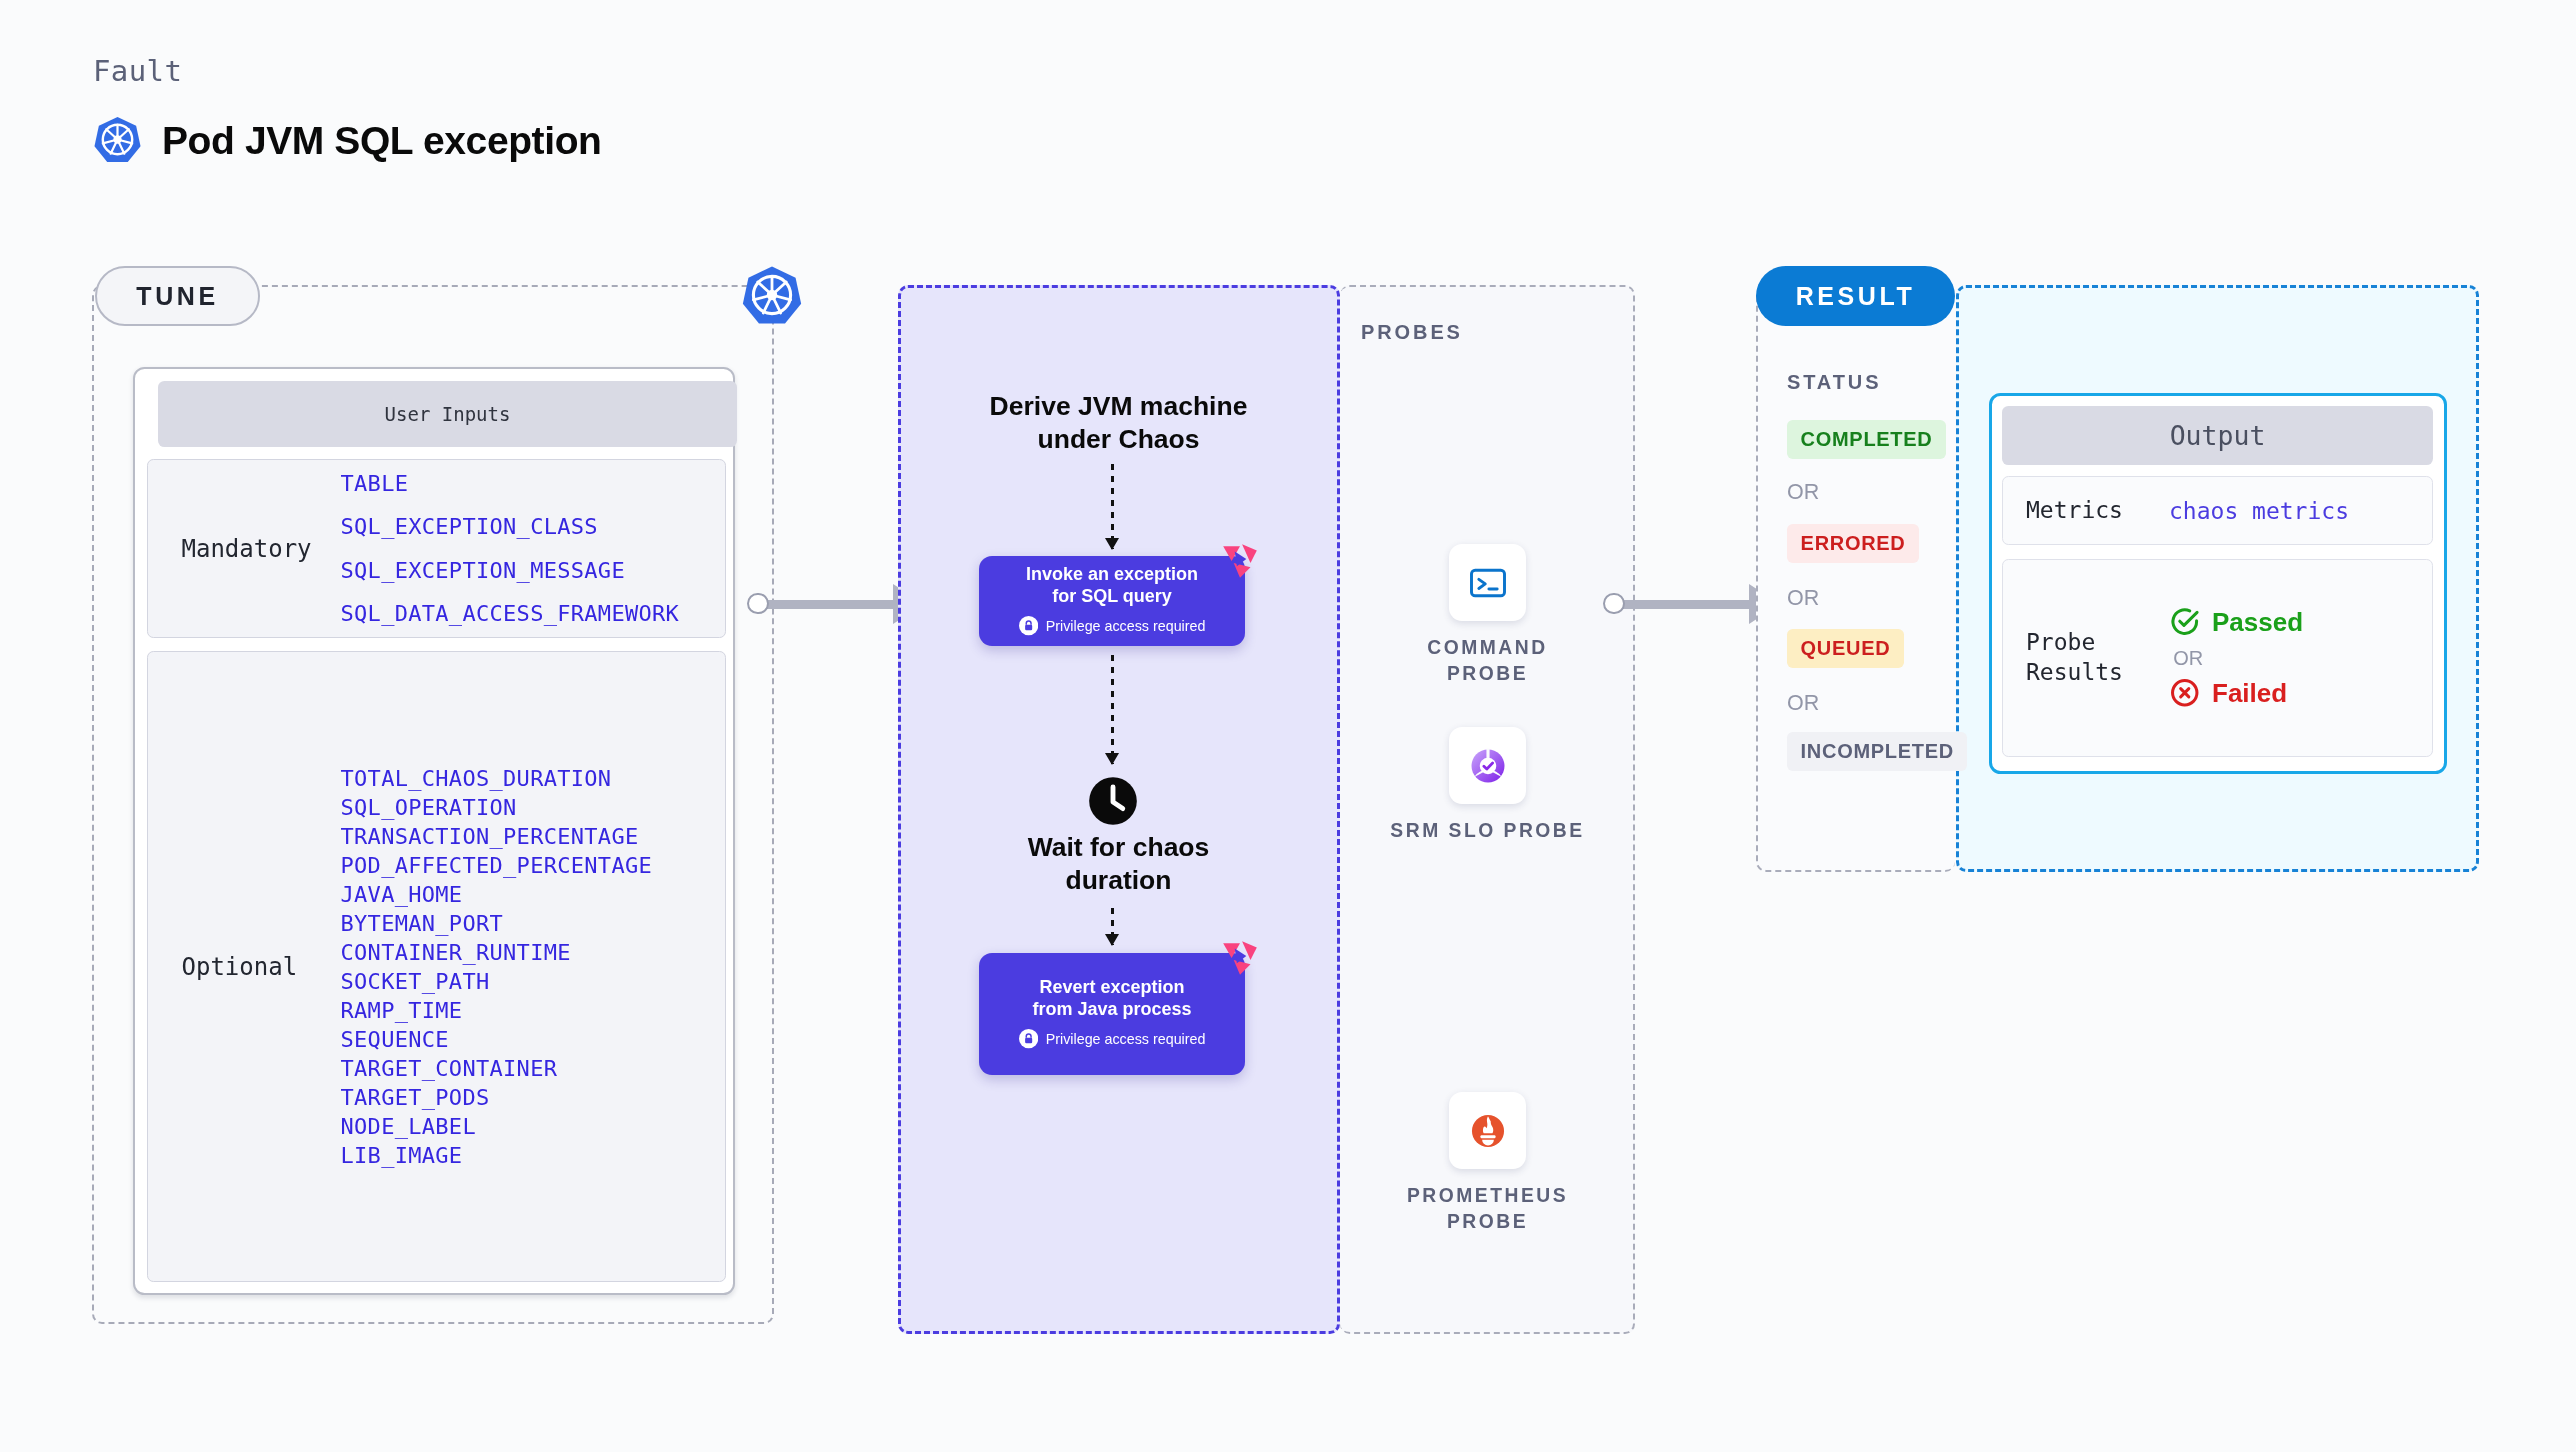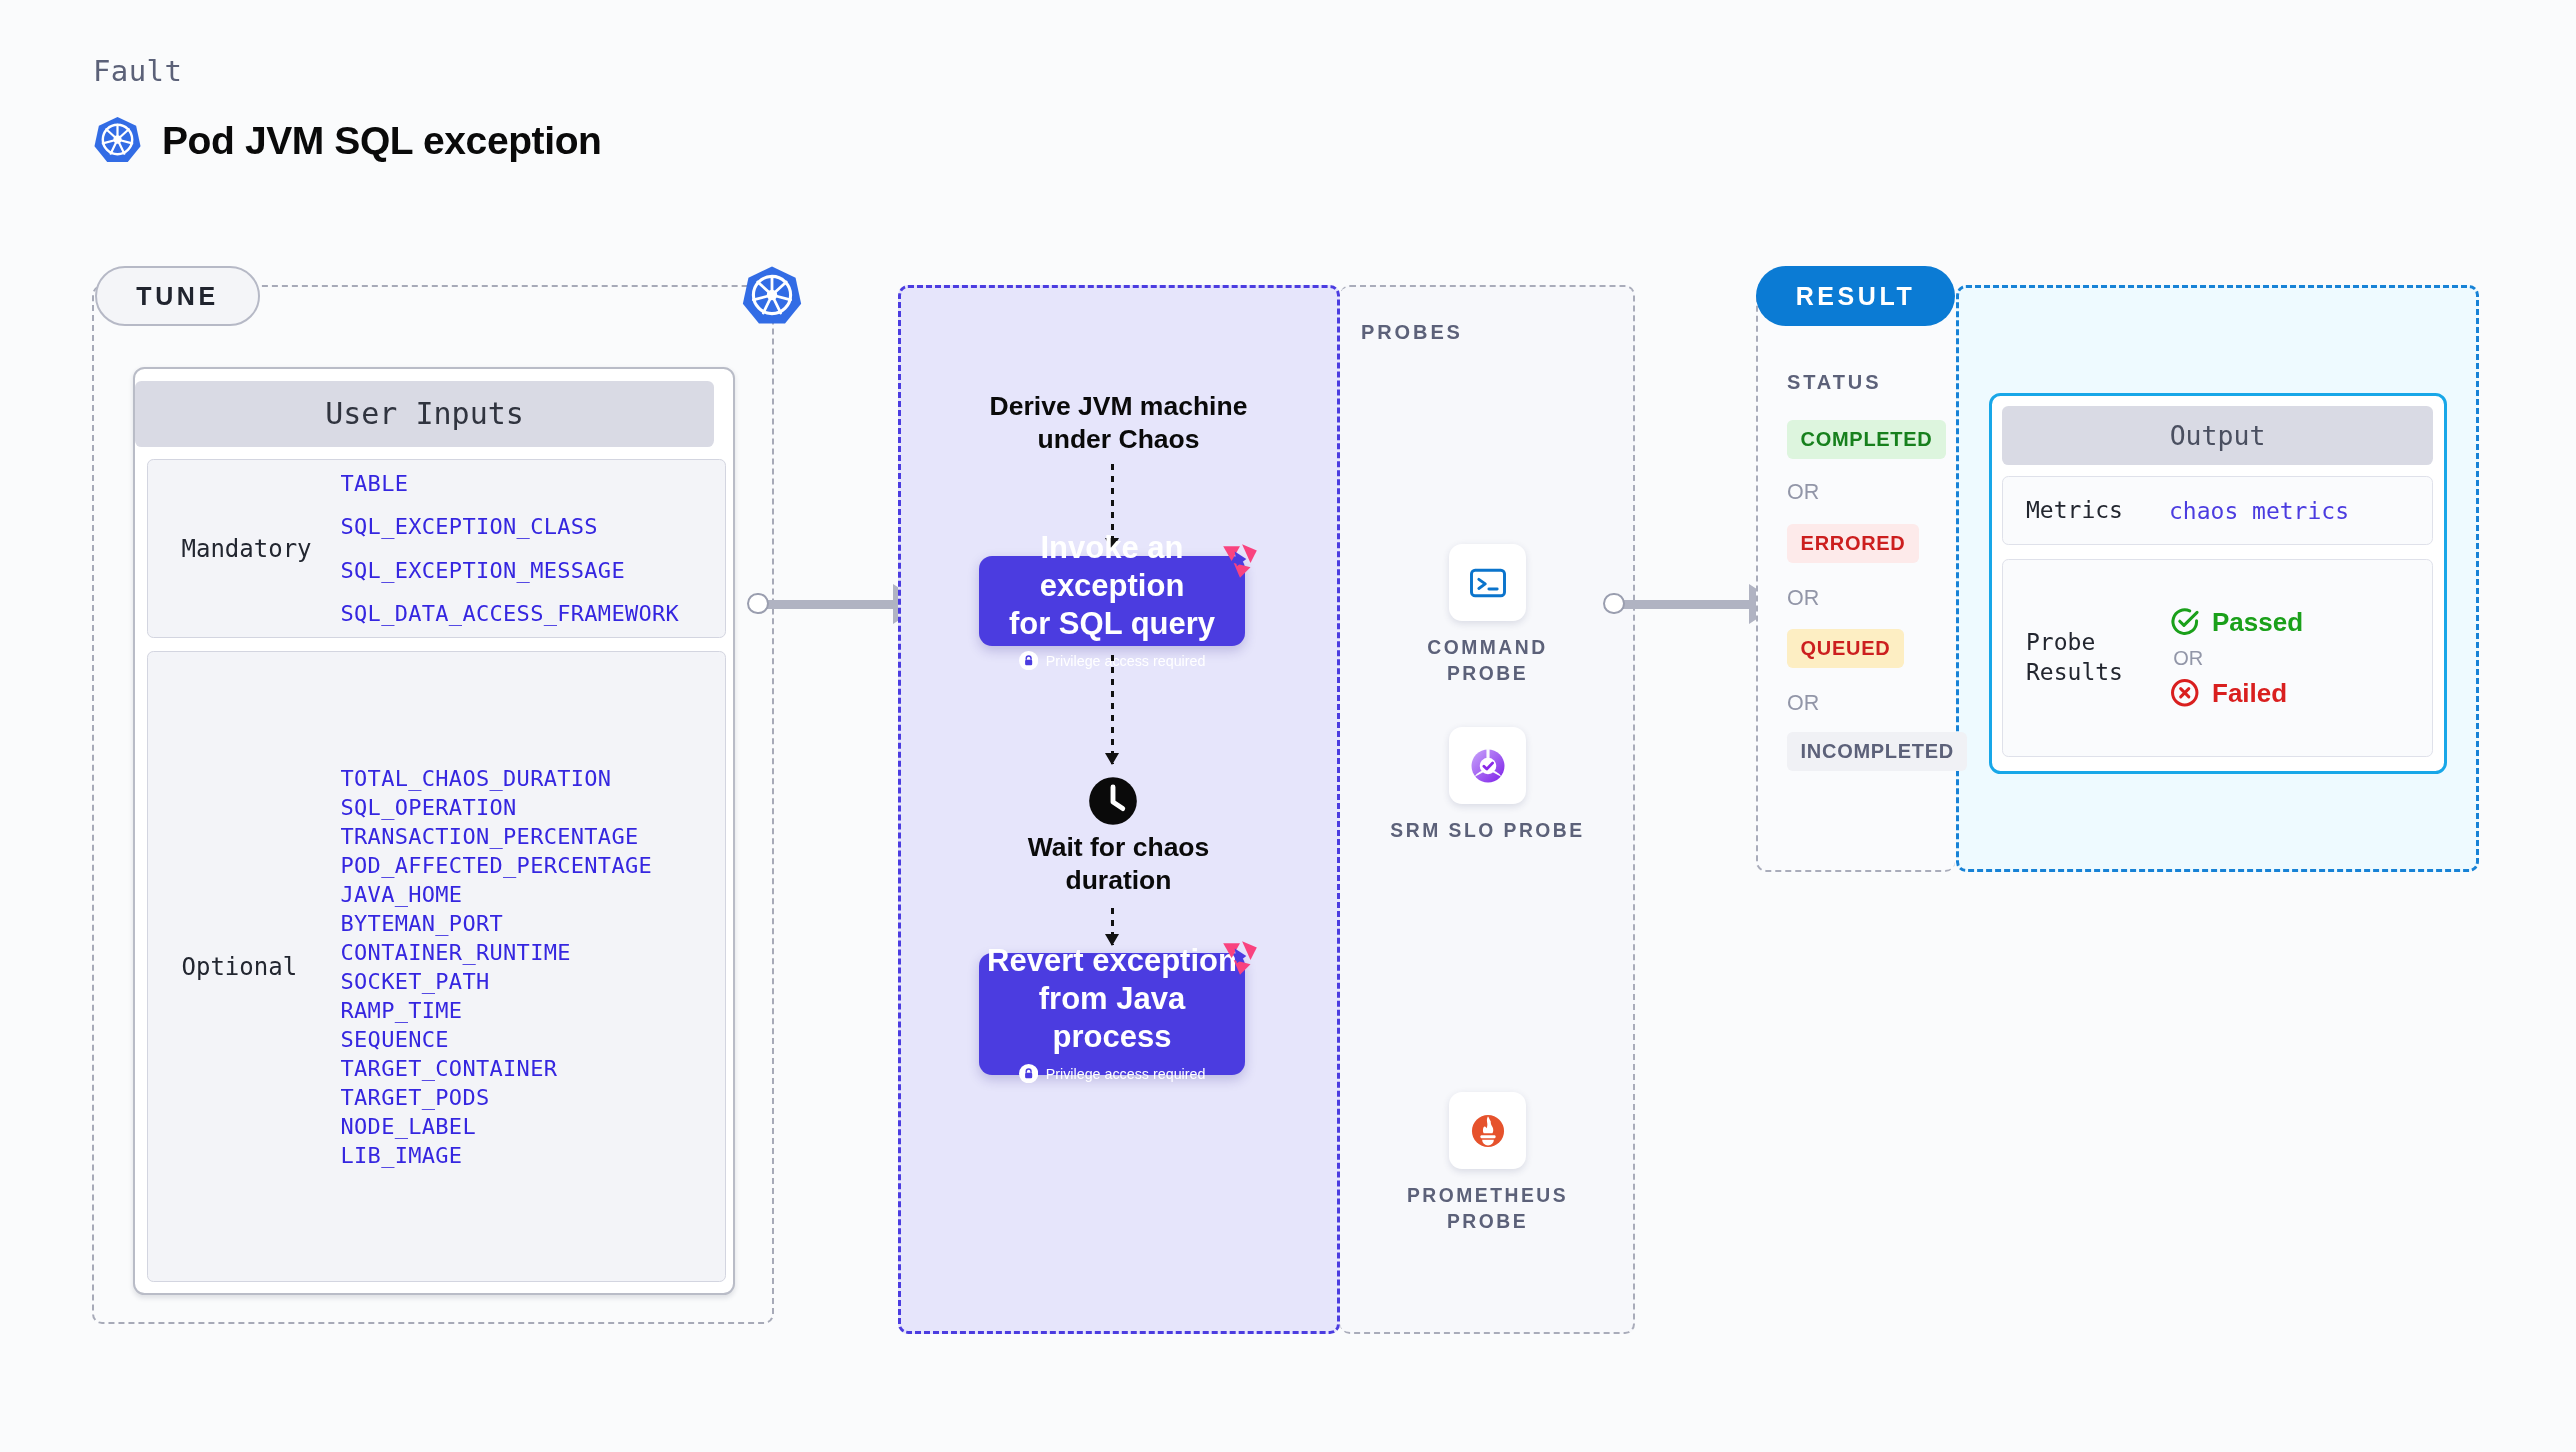--- a/index.html
+++ b/index.html
@@ -38,24 +38,24 @@
     background: #f4f5f8; border: 2.9px solid #b6b9c6; color: #20242e; font-size: 25px;
   }
   #k8s-badge-line { position: absolute; left: 741px; top: 264px; width: 62px; height: 62px; z-index: 7; }
 
   #user-inputs-card {
     position: absolute; left: 133px; top: 367px; width: 602px; height: 928px;
     background: #ffffff; border: 2.1px solid #b9bcc7; border-radius: 11.5px;
     box-shadow: 0 2.1px 5px rgba(30,35,60,0.13);
   }
   #user-inputs-header {
-    position: absolute; left: 0; top: 11.5px; width: 579px; height: 66px;
+    position: absolute; left: 23px; top: 11.5px; width: 579px; height: 66px;
     background: #d9dae4; border-radius: 6.4px;
     display: flex; align-items: center; justify-content: center;
-    font-family: "DejaVu Sans Mono", monospace; font-size: 30px; color: #30343f;
+    font-family: "DejaVu Sans Mono", monospace; font-size: 19px; color: #30343f;
   }
   .param-group {
     position: absolute; left: 11.5px; background: #f3f4f8;
     border: 1.4px solid #d3d5e0; border-radius: 6.4px;
     display: flex; align-items: center;
   }
   #group-mandatory { top: 90px; width: 579px; height: 179px; }
   #group-optional  { top: 282px; width: 579px; height: 631px; }
   .group-label {
     width: 193px; flex: none; text-align: left; padding-left: 34px;
@@ -97,21 +97,21 @@
 
   .exec-card {
     position: absolute; width: 266px; border-radius: 13px; background: #4b3ce0;
     box-shadow: 0 4.3px 11.5px rgba(44,32,140,0.22);
     display: flex; flex-direction: column; align-items: center; justify-content: center;
     padding: 13px 7.2px 15.8px;
   }
   #exec-card-1 { left: 979px; top: 556px; height: 90px; }
   #exec-card-2 { left: 979px; top: 953px; height: 122px; }
   .exec-card-title {
-    color: #fff; font-size: 31px; font-weight: bold; line-height: 1.22; text-align: center;
+    color: #fff; font-size: 18px; font-weight: bold; line-height: 1.22; text-align: center;
   }
   .priv-row { display: flex; align-items: center; gap: 7.9px; margin-top: 8.6px; }
   .priv-text { color: #fff; font-size: 14.3px; }
   .lock-icon { width: 19.3px; height: 19.3px; flex: none; }
 
   .litmus-corner { position: absolute; width: 42px; height: 42px; }
 
   .dotted-arrow { position: absolute; left: 1111px; width: 2.9px; }
   .dotted-arrow .line {
     position: absolute; left: 0; top: 0; width: 2.9px; height: 100%;

